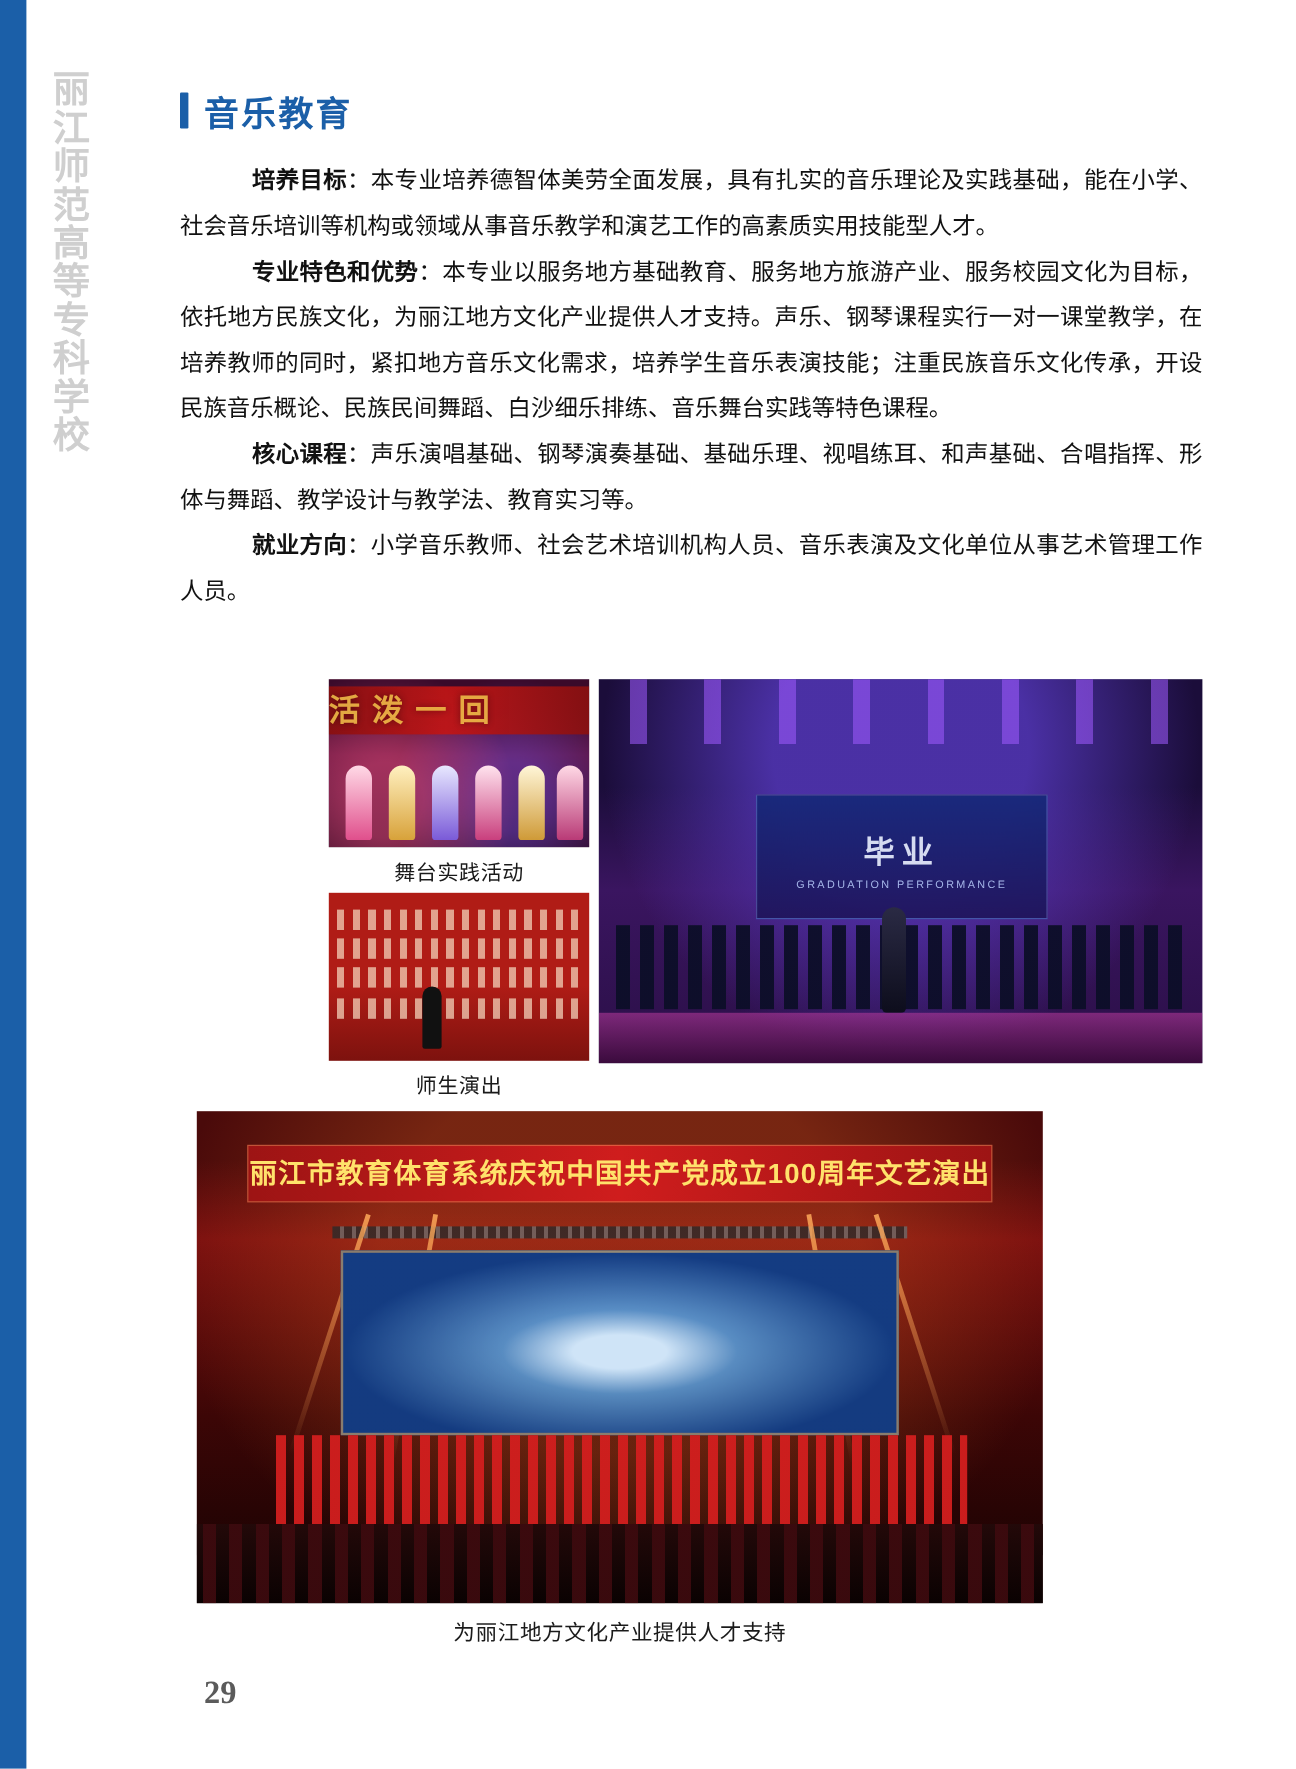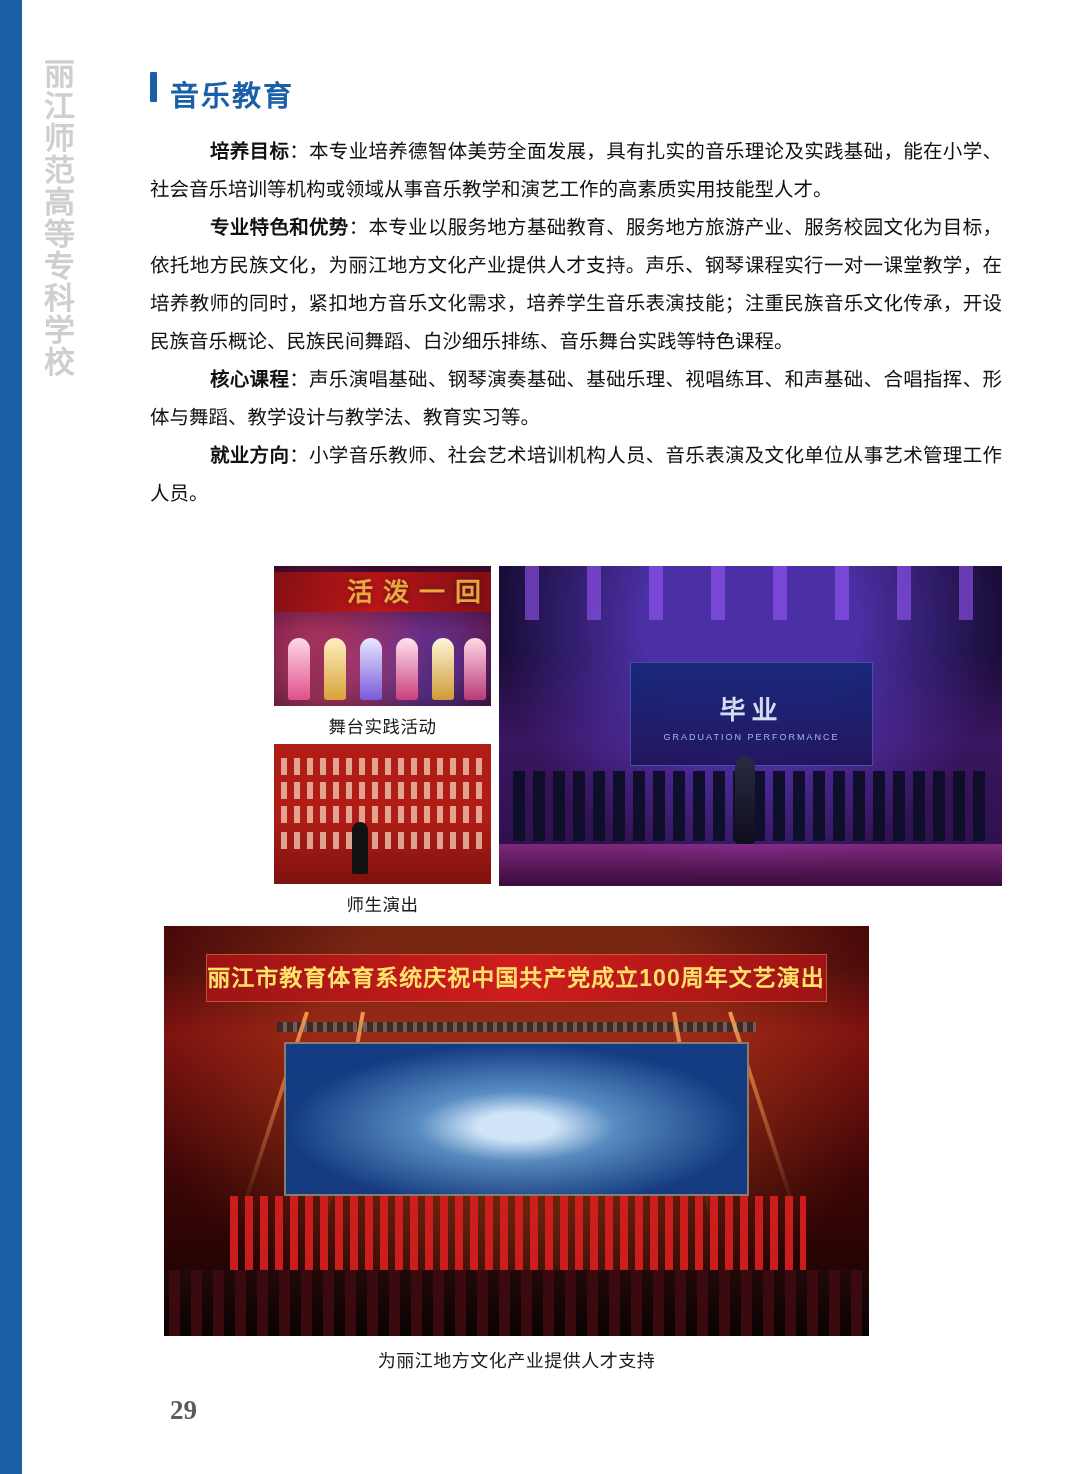--- a/index.html
+++ b/index.html
@@ -46,21 +46,21 @@
     position: absolute;
     left: 150px;
     top: 0;
     width: 860px;
     height: 1474px;
   }
 
   
   .heading {
     display: flex;
-    align-items: flex-start;
+    align-items: center;
     margin-top: 72px;
     height: 40px;
   }
   .heading .tick {
     width: 7px;
     height: 30px;
     background: #1b5fa8;
     margin-right: 13px;
     border-radius: 1px;
   }
@@ -144,21 +144,21 @@
   }
   .dance-banner {
     position: absolute;
     left: 0; right: 0; top: 6px;
     height: 40px;
     background: linear-gradient(90deg,#8a1010,#c21616 45%,#8a1010);
     opacity: .92;
   }
   .dance-banner span {
     display: block;
-    text-align: right;
+    text-align: left;
     line-height: 40px;
     color: #ffd34d;
     font-weight: 700;
     font-size: 26px;
     letter-spacing: 10px;
     text-shadow: 0 0 6px rgba(0,0,0,.5);
     opacity: .85;
   }
   .dance-figs {
     position: absolute;
@@ -279,20 +279,21 @@
   .big-banner {
     position: absolute;
     left: 6%; right: 6%;
     top: 28px;
     height: 46px;
     background: linear-gradient(90deg,#9d1414,#cf1d1d 50%,#9d1414);
     border: 1px solid rgba(255,200,120,.35);
   }
   .big-banner span {
     display: block;
+    text-align: center;
     line-height: 46px;
     color: #ffe26b;
     font-weight: 700;
     font-size: 23px;
     letter-spacing: 1px;
     white-space: nowrap;
     overflow: hidden;
   }
   .big-truss {
     position: absolute;

